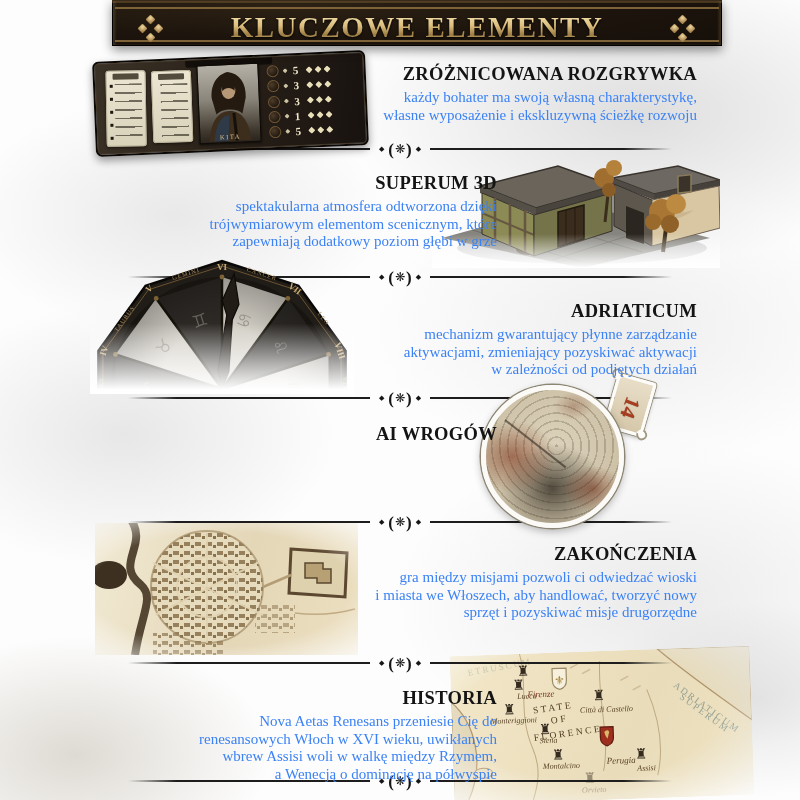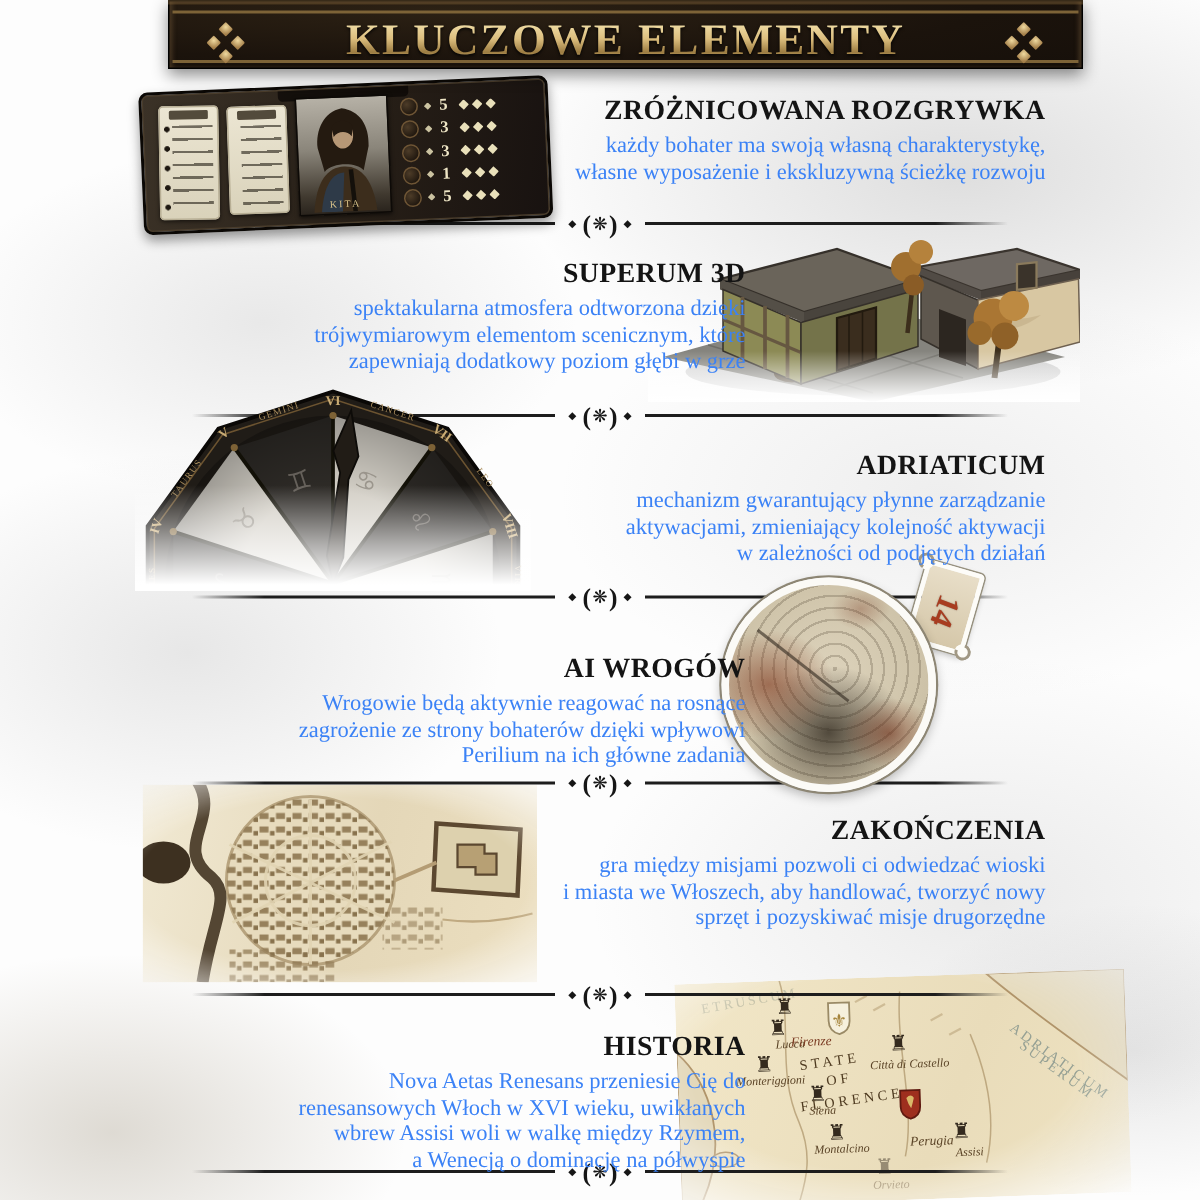--- a/index.html
+++ b/index.html
@@ -224,28 +224,25 @@
 </div>
 <div class="sect" style="left:297px; top:173px">
   <h2>SUPERUM 3D</h2>
   <p>spektakularna atmosfera odtworzona dzięki
 trójwymiarowym elementom scenicznym, które
 zapewniają dodatkowy poziom głębi w grze</p>
 </div>
 <div class="sect" style="left:497px; top:301px">
   <h2>ADRIATICUM</h2>
   <p>mechanizm gwarantujący płynne zarządzanie
-aktywacjami, zmieniający kolejność aktywacji
+aktywacjami, zmieniający pozyskiwać aktywacji
 w zależności od podjętych działań</p>
 </div>
-<div class="sect" style="left:297px; top:436px">
+<div class="sect" style="left:297px; top:424px">
   <h2>AI WROGÓW</h2>
-  <p>Wrogowie będą aktywnie reagować na rosnące
-zagrożenie ze strony bohaterów dzięki wpływowi
-Perilium na ich główne zadania</p>
 </div>
 <div class="sect" style="left:497px; top:544px">
   <h2>ZAKOŃCZENIA</h2>
   <p>gra między misjami pozwoli ci odwiedzać wioski
 i miasta we Włoszech, aby handlować, tworzyć nowy
 sprzęt i pozyskiwać misje drugorzędne</p>
 </div>
 <div class="sect" style="left:297px; top:688px">
   <h2>HISTORIA</h2>
   <p>Nova Aetas Renesans przeniesie Cię do

